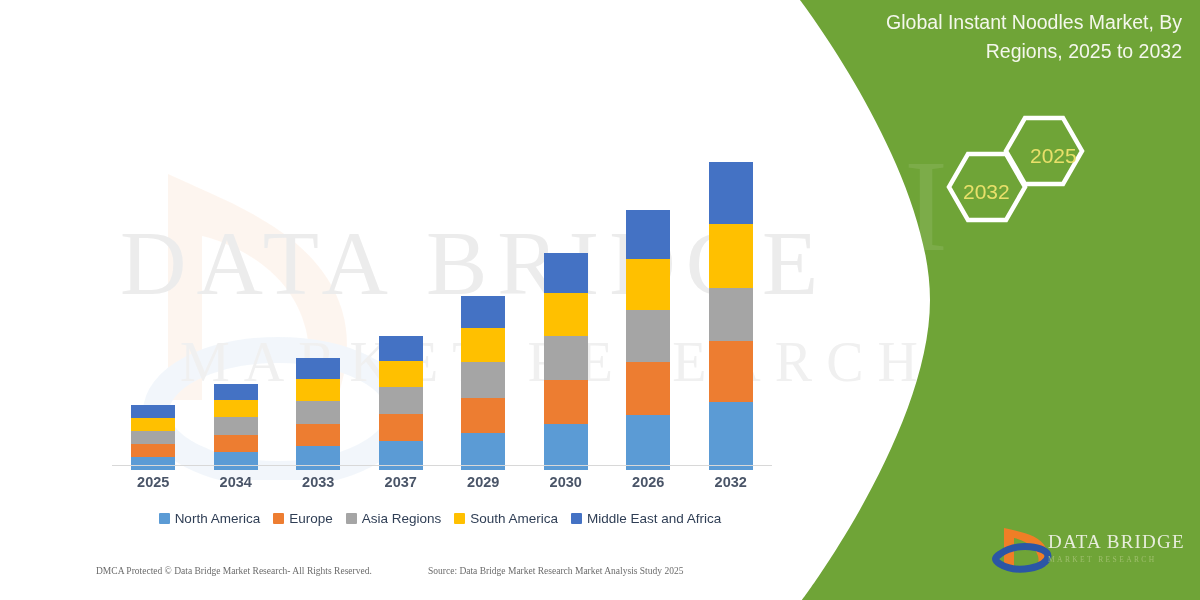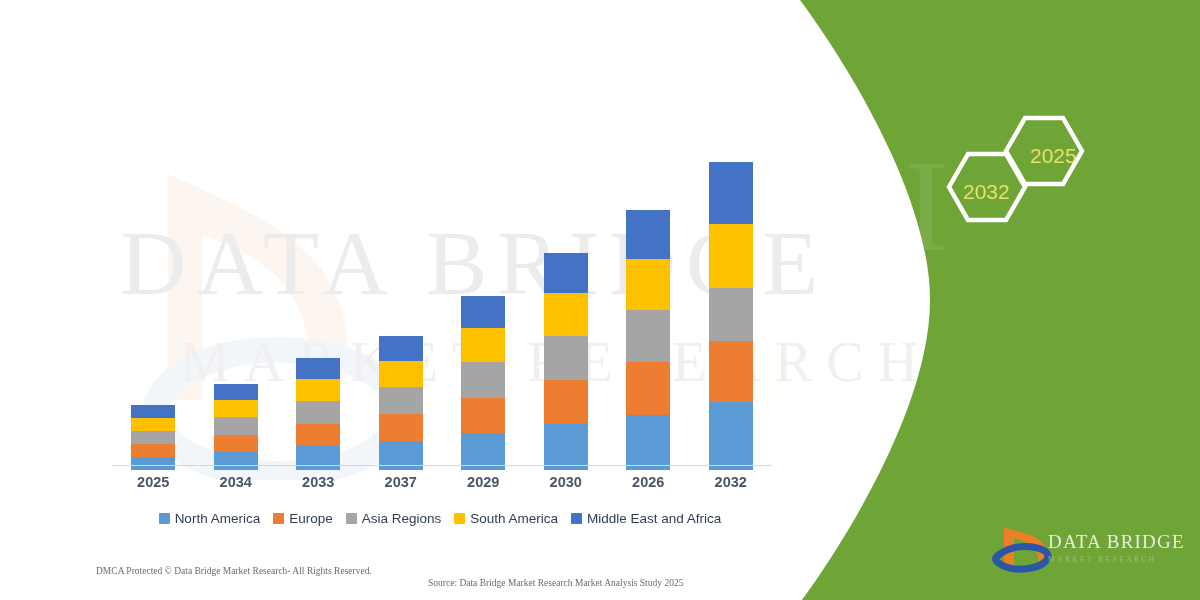--- a/index.html
+++ b/index.html
@@ -210,21 +210,21 @@
   .foot-left {
     position: absolute;
     left: 96px; top: 0;
     font-size: 9.5px;
     color: #6b6b6b;
     font-family: "Liberation Serif", serif;
     white-space: nowrap;
   }
   .foot-right {
     position: absolute;
-    left: 428px; top: 12px;
+    left: 428px; top: 0;
     font-size: 9.5px;
     color: #6b6b6b;
     font-family: "Liberation Serif", serif;
     white-space: nowrap;
   }
 </style>
 </head>
 <body>
 
 <div id="root">
@@ -340,20 +340,21 @@
   <div class="green-panel">
     <svg viewBox="0 0 420 600" preserveAspectRatio="none">
       <path d="M20 0 L420 0 L420 600 L22 600 C22 600 150 430 150 300 C150 170 20 0 20 0 Z" fill="#6FA437"></path>
       <g opacity="0.09" fill="#ffffff">
         <text x="36" y="250" font-family="Liberation Serif, serif" font-size="132">RI</text>
         <text x="36" y="470" font-family="Liberation Serif, serif" font-size="92">E</text>
       </g>
     </svg>
   </div>
 
+  <div class="gp-title">Global Instant Noodles Market, By Regions, 2025 to 2032</div>
 
   <div class="hexwrap">
     <svg viewBox="0 0 190 120" width="190" height="120">
       <polygon points="95,10 133,10 152,43 133,76 95,76 76,43" fill="none" stroke="#ffffff" stroke-width="4.5"></polygon>
       <polygon points="38,46 76,46 95,79 76,112 38,112 19,79" fill="none" stroke="#ffffff" stroke-width="4.5"></polygon>
     </svg>
     <div class="hex-label" id="hex-2025-label">2025</div>
     <div class="hex-label" id="hex-2032-label">2032</div>
   </div>
 

